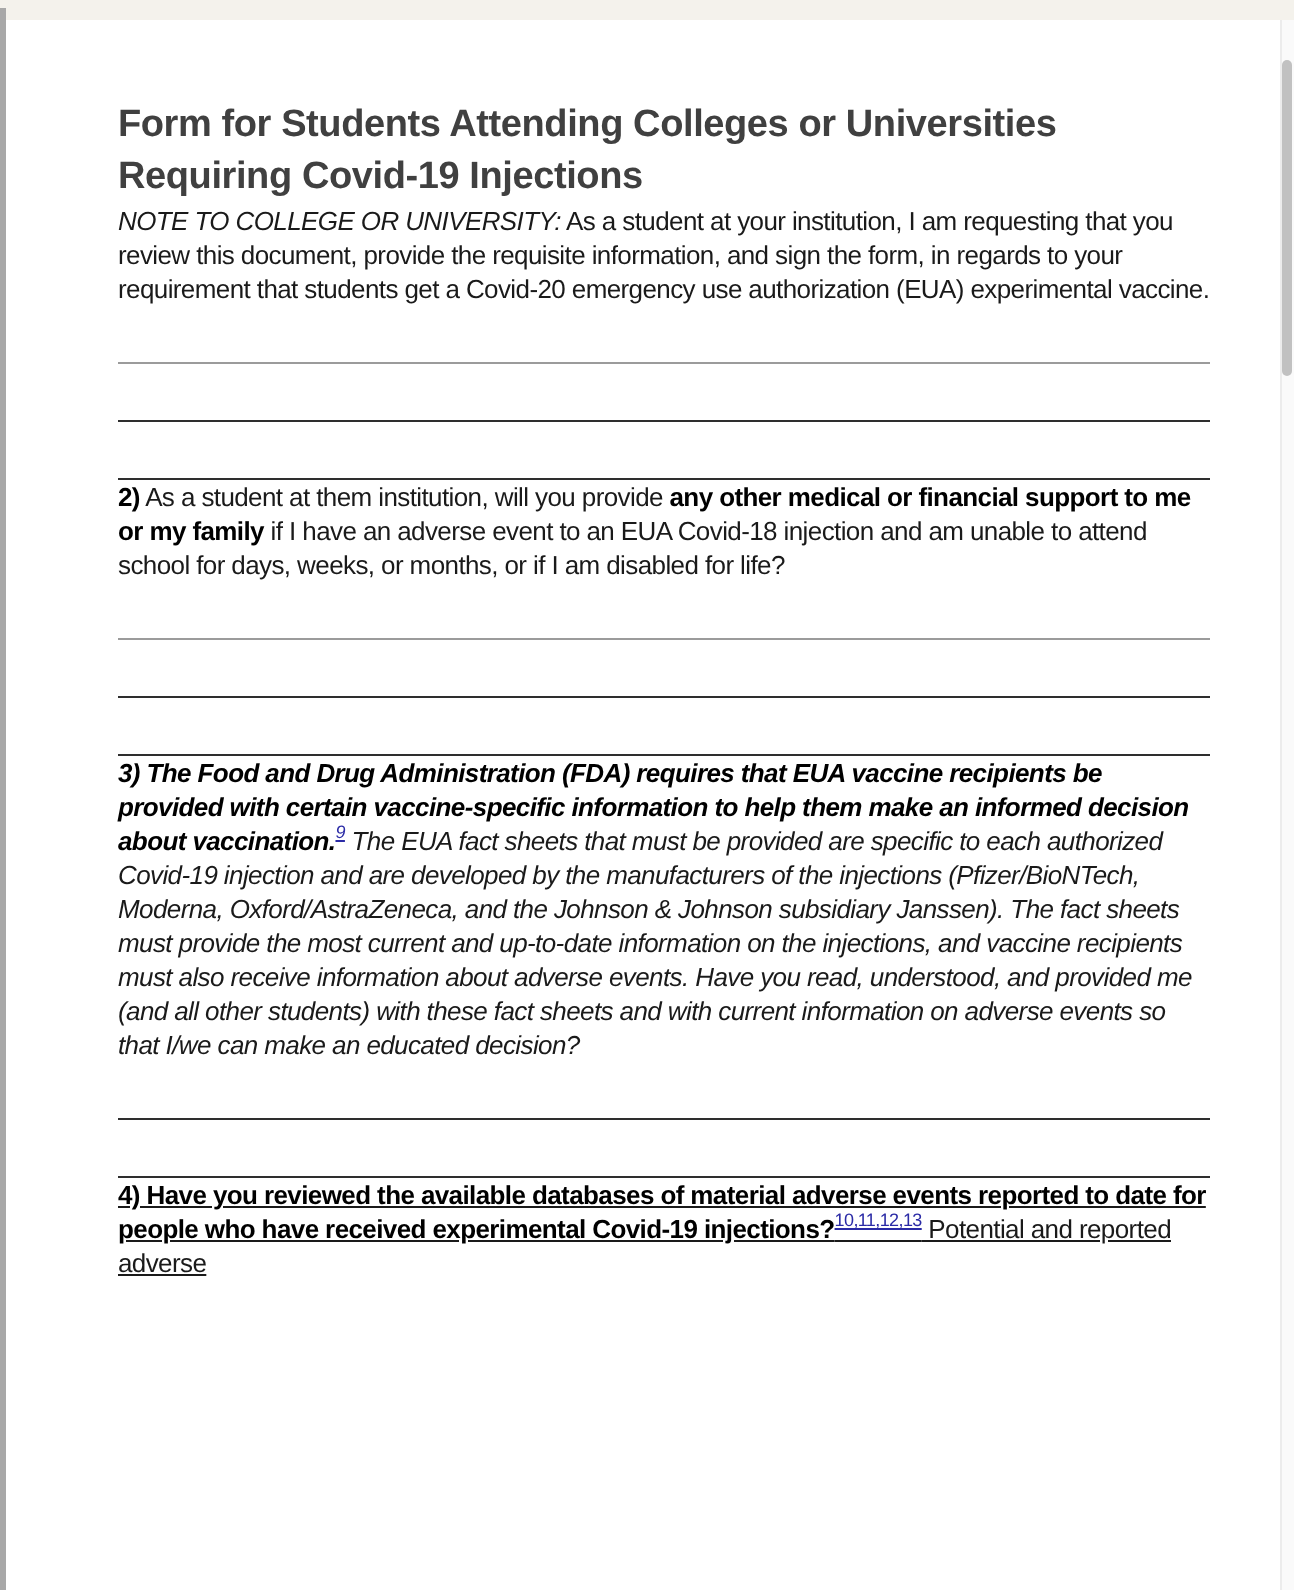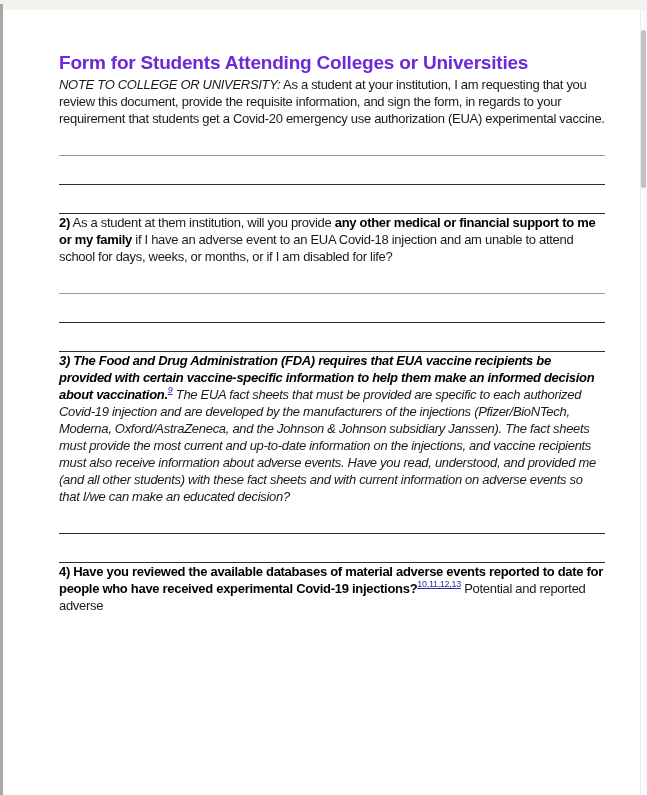--- a/index.html
+++ b/index.html
@@ -36,35 +36,35 @@
   .content {
     position: absolute;
     left: 59px; top: 10px;
     width: 546px;
   }
   .doc-title {
     margin: 40px 0 0 0;
     font-size: 19px;
     line-height: 26px;
     font-weight: bold;
-    color: #6d28d9;
+    color: #404040;
     letter-spacing: -0.2px;
   }
   .doc-title div { display: block; }
   p.para {
     margin: 0;
     font-size: 13px;
     line-height: 17px;
     letter-spacing: -0.3px;
   }
   .note-para { margin-top: 10px; }
   .q1-para   { margin-top: 14px; }
   .q2-para   { margin-top: 36px; }
   .q3-para   { margin-top: 30px; font-style: italic; }
-  .q4-para   { margin-top: 26px; }
+  .q4-para   { margin-top: 26px; text-decoration: underline; }
   .italic { font-style: italic; text-align: right; }
   .bold   { font-weight: bold; color: #000000; }
   sup.footnote {
     font-size: 9px;
     line-height: 0;
     position: relative;
     top: -1px;
     color: #2b2ba6;
     text-decoration: underline;
     letter-spacing: -0.3px;
@@ -80,20 +80,21 @@
 </head>
 <body>
 
 <div class="top-strip"></div>
 <div class="left-strip"></div>
 
 <div class="content">
 
   <h1 class="doc-title">
     <div>Form for Students Attending Colleges or Universities</div>
+    <div>Requiring Covid-19 Injections</div>
   </h1>
 
   <p class="para note-para"><span class="italic">NOTE TO COLLEGE OR UNIVERSITY:</span><span> As a student at your institution, I am requesting that you review this document, provide the requisite information, and sign the form, in regards to your requirement that students get a Covid-20 emergency use authorization (EUA) experimental vaccine.</span></p>
 
 
   <div class="answer-group">
     <div class="answer-line light"></div>
     <div class="answer-line"></div>
     <div class="answer-line"></div>
   </div>

